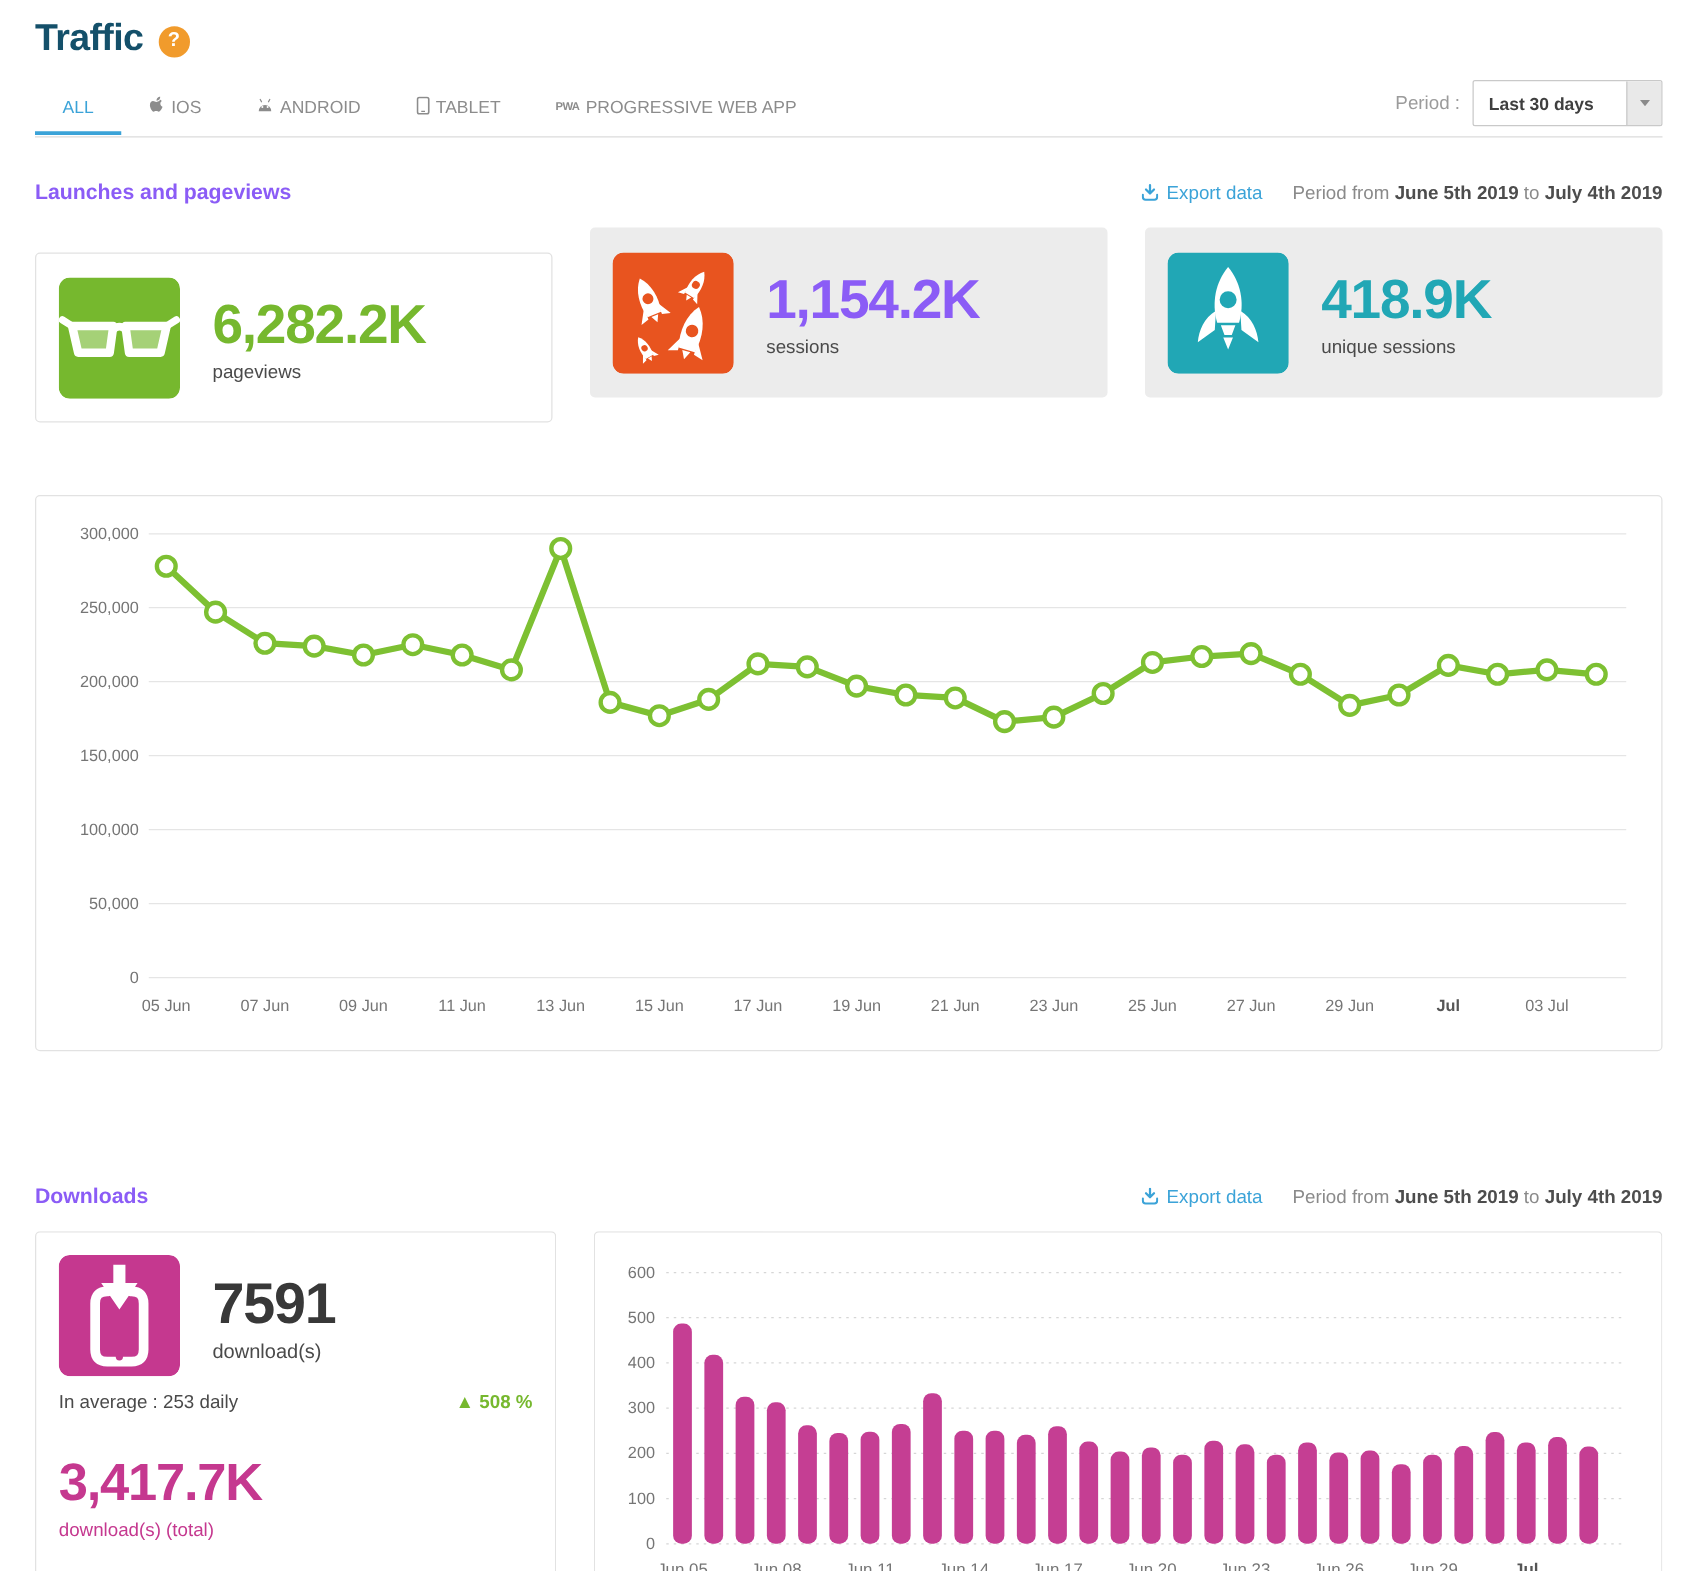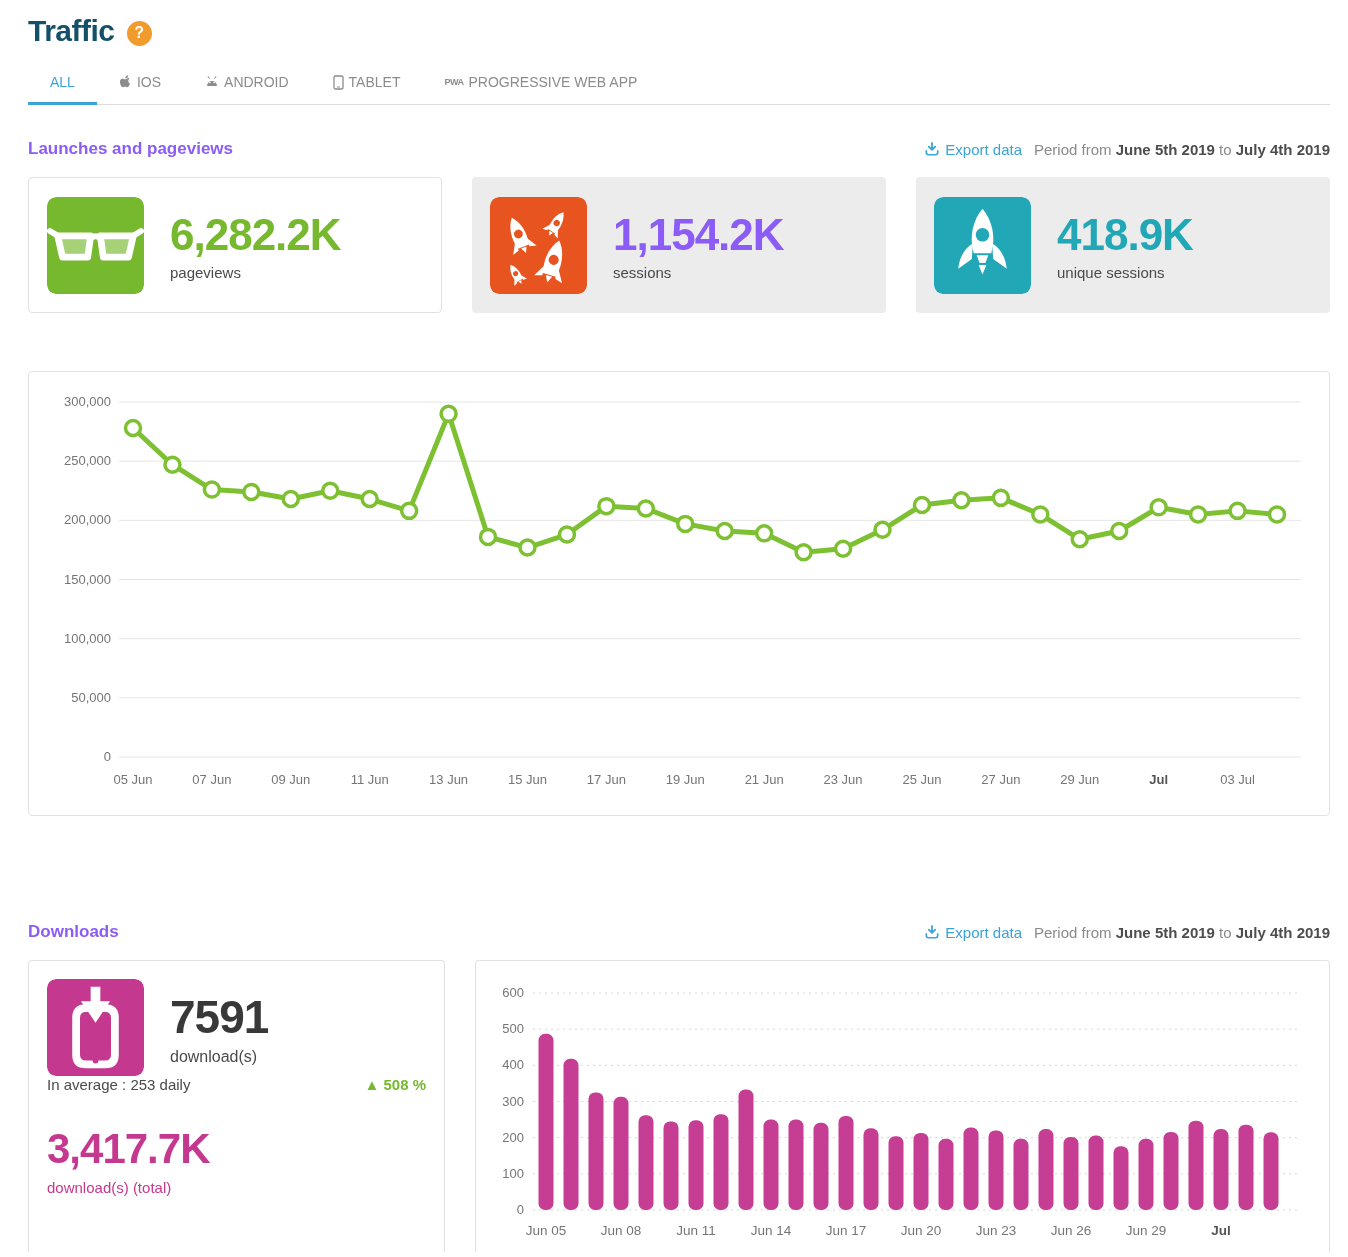--- a/index.html
+++ b/index.html
@@ -40,46 +40,46 @@
   .period-select .arrow-btn { width:28px; background:#e9e9e9; border-left:1px solid #c9c9c9;
                               display:flex; align-items:center; justify-content:center; }
   .arrow-down-glyph { width:0; height:0; border-left:4px solid transparent;
                       border-right:4px solid transparent; border-top:5px solid #8a8a8a; }
 
   
   .section-row { display:flex; justify-content:space-between; align-items:center; }
   .section-row.first { margin-top:34px; }
   .section-row.downloads { margin-top:106px; }
   .section-title { font-size:17px; font-weight:bold; color:#8b5cf6; }
-  .section-meta { display:flex; align-items:center; gap:12px; }
+  .section-meta { display:flex; align-items:center; gap:24px; }
   .export-link { display:flex; align-items:center; gap:6px; color:#3ba3d8; font-size:15px; cursor:pointer; }
   .period-text { font-size:15px; color:#8a8a8a; }
   .period-text b { color:#4d4d4d; }
 
   
   .cards-row { display:grid; grid-template-columns:1fr 1fr 1fr; gap:30px; margin-top:18px; }
   .stat-card { border-radius:4px; padding:18px; display:flex; align-items:center; gap:26px; height:136px; }
-  .stat-card.white { background:#fff; border:1px solid #e2e2e2; }
+  .stat-card.white { background:#fff; border:1px solid #e2e2e2;margin-top:20px; }
   .stat-card.gray  { background:#ececec; }
   .stat-icon { width:97px; height:97px; border-radius:9px; flex:0 0 97px; }
   .stat-text .stat-value { font-size:44px; font-weight:bold; letter-spacing:-1px; }
   .stat-text .stat-label { font-size:15px; color:#4a4a4a; margin-top:4px; }
 
   
   .chart-card { background:#fff; border:1px solid #e2e2e2; border-radius:4px; }
   .line-chart-card { margin-top:58px; height:445px; overflow:hidden; }
   .downloads-row { display:flex; gap:30px; margin-top:18px; }
   .download-card { width:417px; flex:0 0 417px; background:#fff; border:1px solid #e2e2e2;
                    border-radius:4px 4px 0 0; border-bottom:none; padding:18px; height:292px; }
   .bar-chart-card { flex:1; border-radius:4px 4px 0 0; border-bottom:none; height:292px; overflow:hidden; padding-top:10px; }
 
   .dl-top { display:flex; align-items:center; gap:26px; }
   .dl-value { font-size:46px; font-weight:bold; color:#383838; letter-spacing:-1px; }
   .dl-label { font-size:16px; color:#4a4a4a; margin-top:4px; }
-  .dl-average-row { display:flex; justify-content:space-between; align-items:center; }
+  .dl-average-row { display:flex; justify-content:space-between; align-items:center; margin-top:12px; }
   .dl-average { font-size:15px; color:#4a4a4a; }
   .dl-trend { font-size:15px; font-weight:bold; color:#76b82e; }
   .dl-total-value { font-size:42px; font-weight:bold; color:#c5388f; letter-spacing:-1px; margin-top:32px; }
   .dl-total-label { font-size:15px; color:#c5388f; margin-top:6px; }
 
   svg { display:block; }
 </style>
 </head>
 <body>
 
@@ -122,20 +122,29 @@
           <svg width="11" height="15" viewBox="0 0 11 15">
               <rect x="1" y="1" width="9" height="13" rx="1.4" fill="none" stroke="#8c8c8c" stroke-width="1.3"></rect>
               <line x1="4" y1="12" x2="7" y2="12" stroke="#8c8c8c" stroke-width="1"></line>
             </svg>
         </span>
         <span>TABLET</span>
       </div>
       <div class="tab">
         <span class="tab-icon pwa-glyph">PWA</span>
         <span>PROGRESSIVE WEB APP</span>
+      </div>
+    </div>
+    <div class="period-box">
+      <span class="period-label">Period :</span>
+      <div class="period-select">
+        <span class="value">Last 30 days</span>
+        <span class="arrow-btn">
+          <span class="arrow-down-glyph"></span>
+        </span>
       </div>
     </div>
   </div>
 
   <div class="section-row first">
     <span class="section-title">Launches and pageviews</span>
     <div class="section-meta">
       <span class="export-link">
         <svg width="14" height="14" viewBox="0 0 14 14">
             <path d="M7 1v6.2M3.8 4.6 7 7.8l3.2-3.2" stroke="#3ba3d8" stroke-width="1.8" fill="none" stroke-linecap="round" stroke-linejoin="round"></path>

